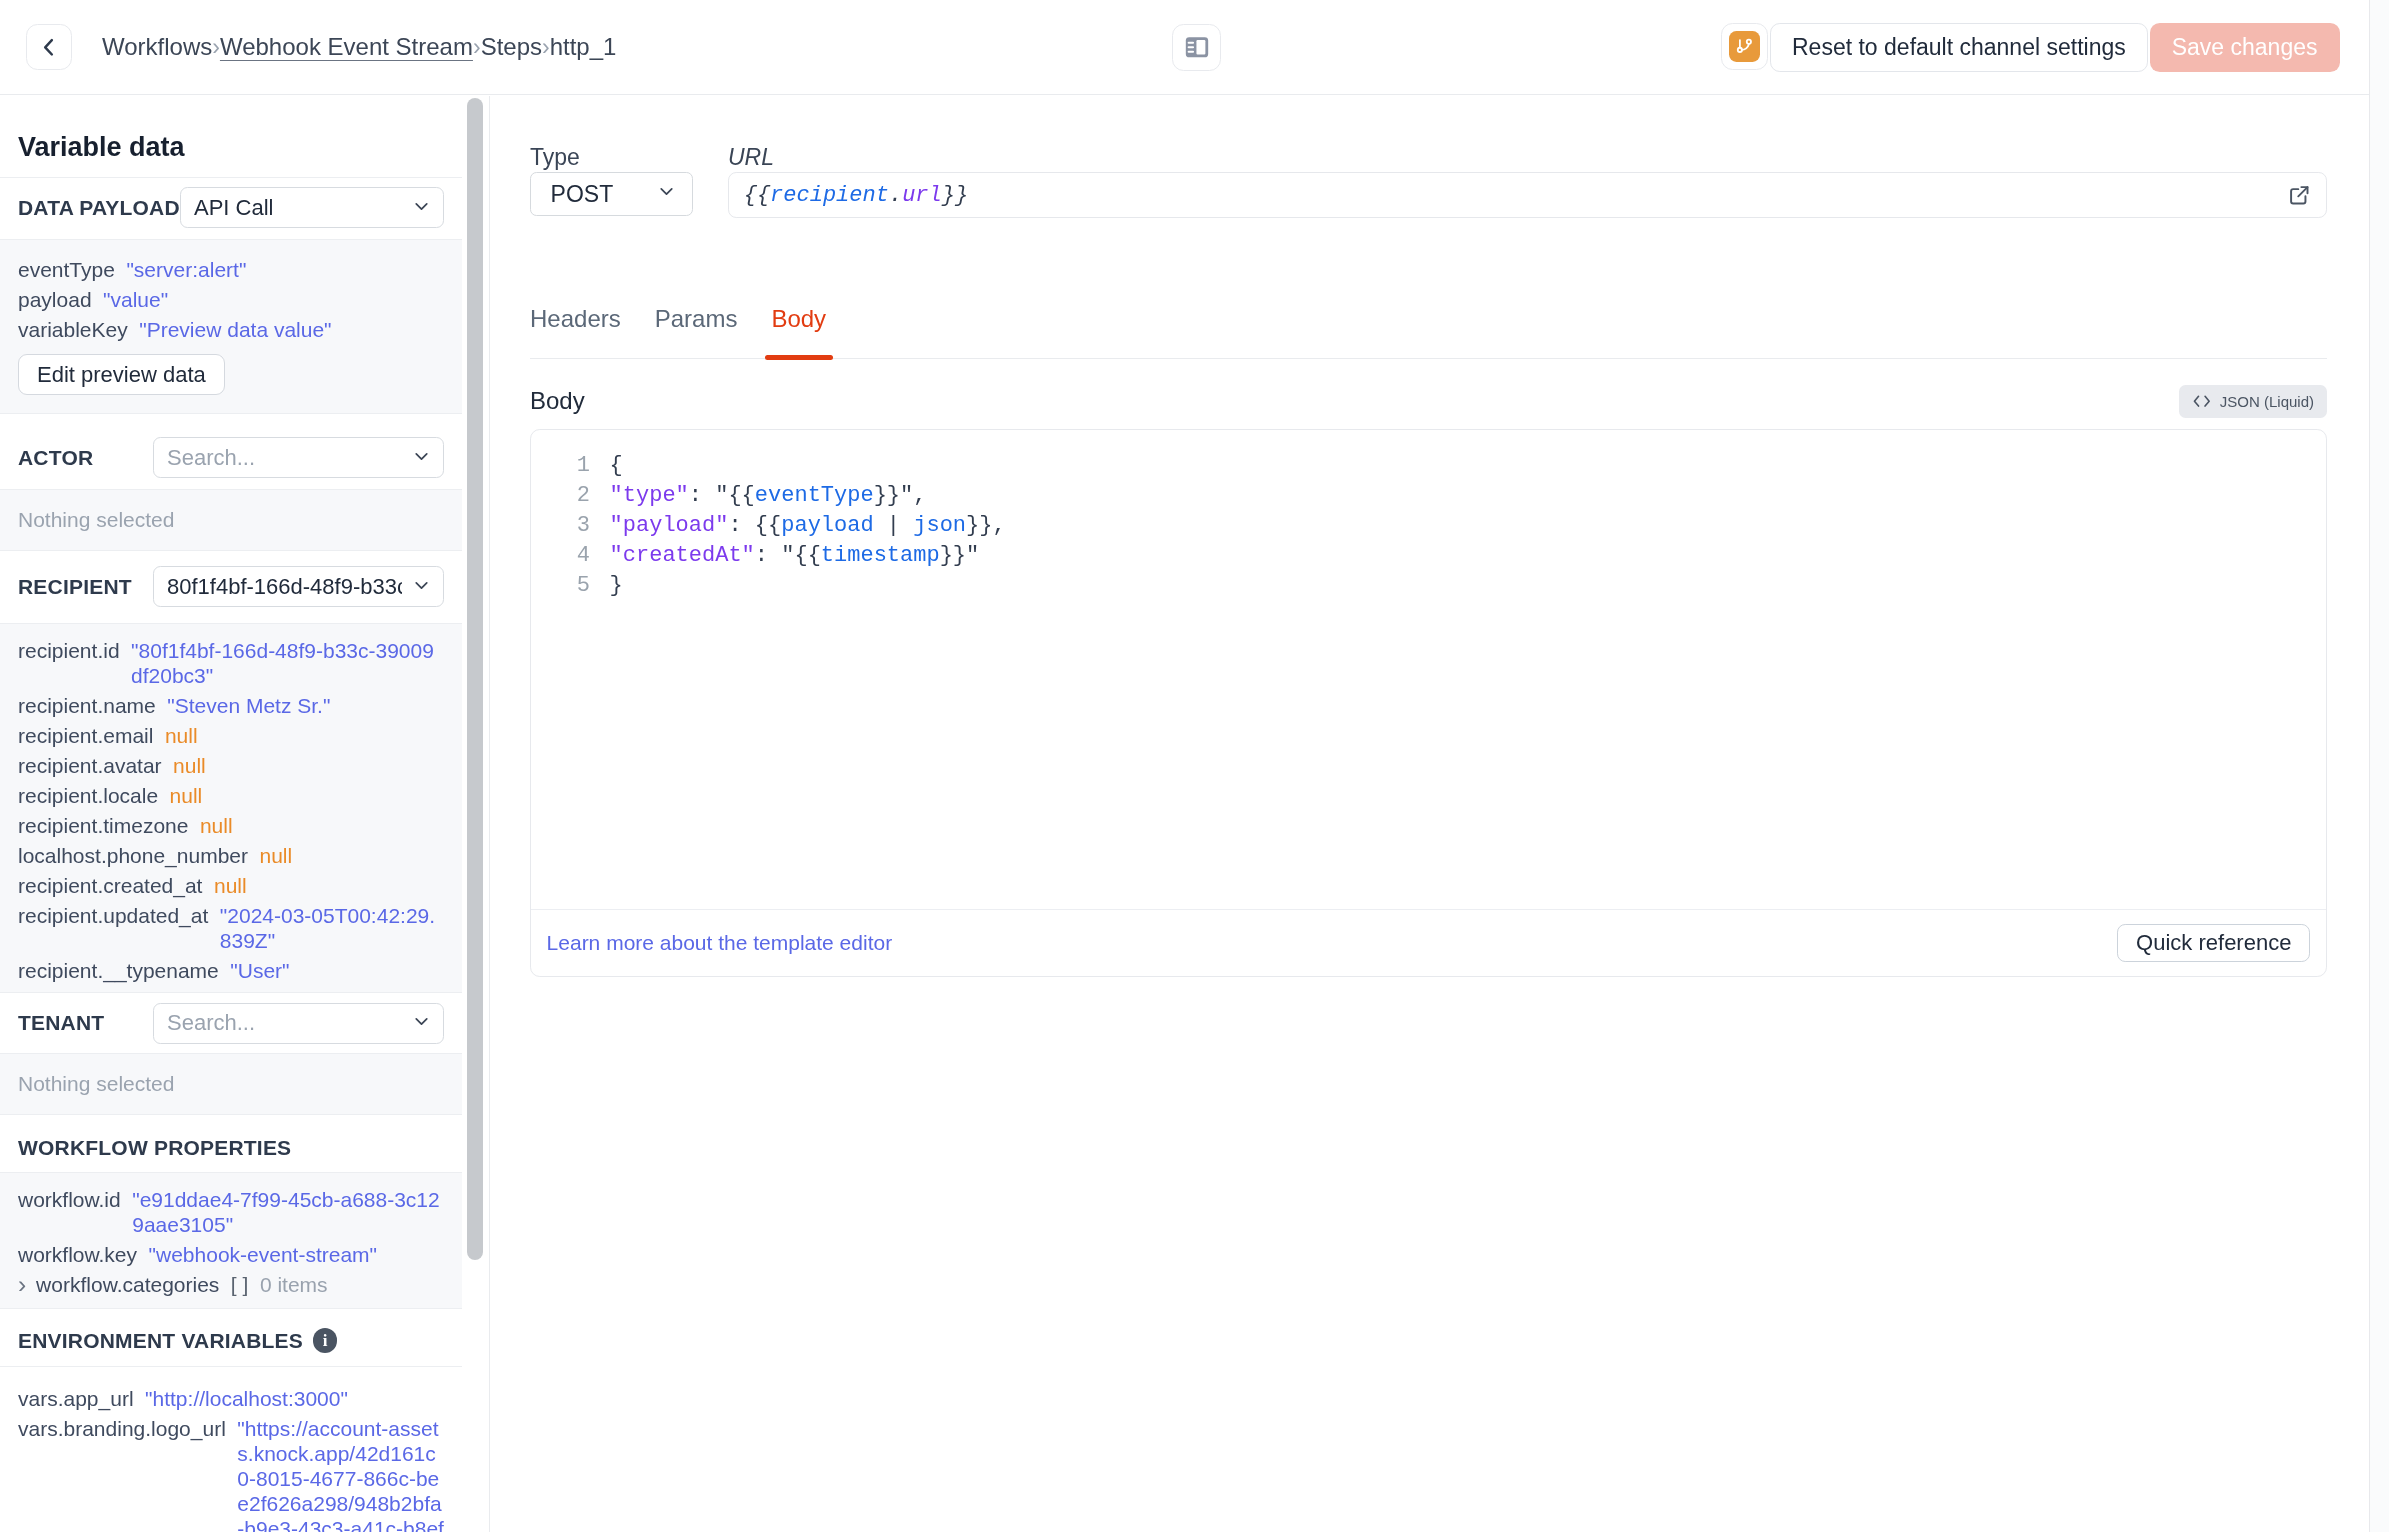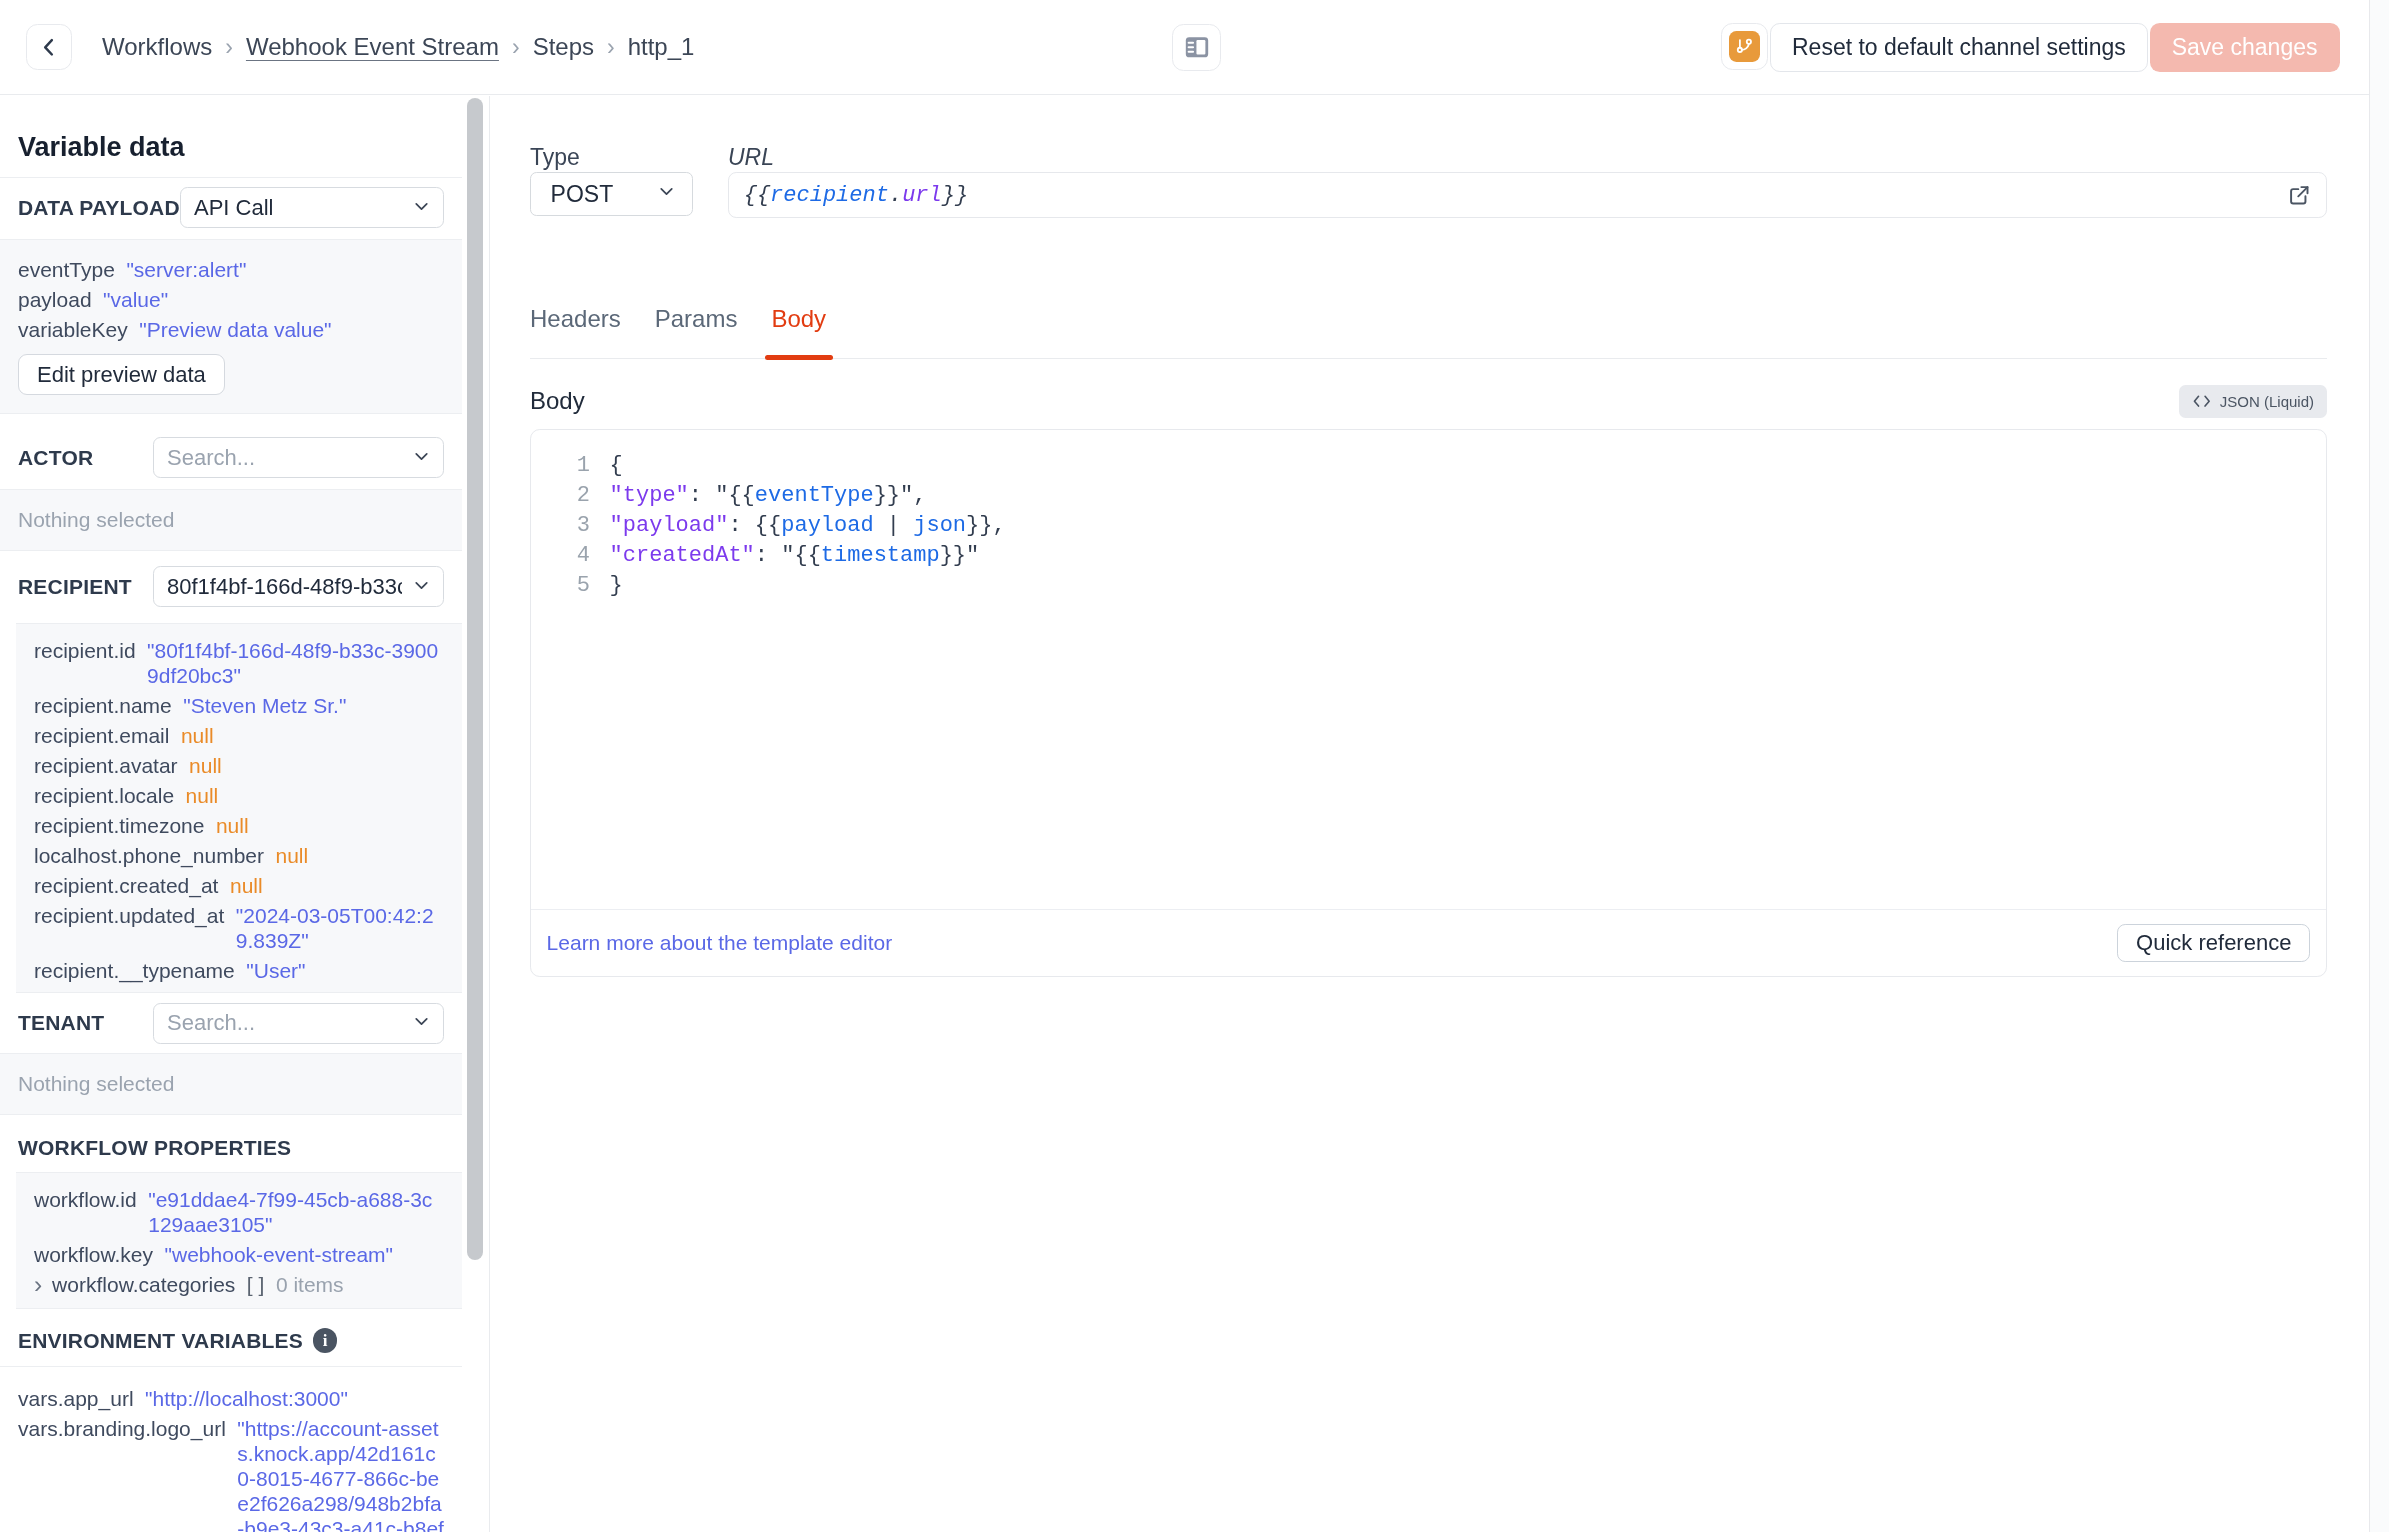--- a/index.html
+++ b/index.html
@@ -3,21 +3,21 @@
 <meta charset="utf-8">
 <style>
   * { margin:0; padding:0; box-sizing:border-box; }
   html,body { width:2389px; height:1532px; background:#ffffff; font-family:"Liberation Sans", sans-serif; color:#1f2937; }
   .page { position:relative; width:2389px; height:1532px; overflow:hidden; background:#fff; }
 
   
   .hdr { position:absolute; top:0; left:0; right:20.5px; height:95px; background:#fff; border-bottom:0.8px solid #e9ebee; display:flex; align-items:center; }
   .icon-btn { display:flex; align-items:center; justify-content:center; background:#fff; border:0.8px solid #e8eaee; border-radius:11.5px; cursor:pointer; }
   .back-btn { width:46px; height:46px; margin-left:26px; }
-  .crumbs { display:flex; align-items:center; gap:13px; margin-left:30px; font-size:24px; color:#3c4656; }
+  .crumbs { display:flex; align-items:center; margin-left:30px; font-size:24px; color:#3c4656; }
   .crumb { color:#3c4656; }
   .crumb-underline { text-decoration:underline; text-decoration-color:#6b7482; text-underline-offset:4.9px; text-decoration-thickness:1.2px; }
   .crumb-sep { color:#9aa3af; font-size:23px; }
   .panel-btn { position:absolute; left:1172px; top:24px; width:49px; height:47px; }
   .hdr-right { margin-left:auto; margin-right:29px; display:flex; align-items:flex-start; gap:2px; }
   .commit-btn { width:47px; height:47px; }
   .branch-badge { width:31px; height:31px; border-radius:7.4px; background:#e89a3b; display:flex; align-items:center; justify-content:center; }
   .reset-btn { height:49px; padding:0 21px; font-size:23px; font-weight:500; color:#212b3b; background:#fff; border:0.8px solid #e3e6eb; border-radius:9.8px; cursor:pointer; font-family:inherit; }
   .save-btn { height:49px; padding:0 22px; font-size:23px; font-weight:500; color:#ffffff; background:#f4b9af; border:none; border-radius:9.8px; cursor:default; font-family:inherit; }
 
@@ -31,21 +31,21 @@
   .sb-hr { border:none; border-top:0.8px solid #eceef1; }
   .sb-row { display:flex; align-items:center; padding:9px 18px 10.6px 18px; }
   .sb-label { font-size:21px; font-weight:600; color:#2e3a4c; letter-spacing:0.2px; }
   .combo { margin-left:auto; display:flex; align-items:center; height:41px; border:0.8px solid #d7dbe0; border-radius:7.4px; background:#fff; padding:0 11.5px 0 13px; cursor:pointer; overflow:hidden; }
   .combo-sm { width:264px; }
   .combo-lg { width:291px; }
   .combo-text { font-size:22px; color:#212b3b; white-space:nowrap; overflow:hidden; flex:1; }
   .combo-ph { color:#9aa3af; }
   .chev { flex-shrink:0; color:#3c4656; margin-left:8.2px; }
   .sb-gray { background:#f7f8fa; border-top:0.8px solid #eceef1; border-bottom:0.8px solid #eceef1; padding:14.7px 18px 6.5px 18px; }
-  .sb-gray.tight { padding:11.5px 18px 6.5px 18px;margin-left:16px; }
+  .sb-gray.tight { padding:11.5px 18px 6.5px 18px; }
   .kv-row { display:flex; align-items:flex-start; gap:11.5px; font-size:21px; line-height:25px; padding:2.5px 0; }
   .kv-key { color:#3f4a5e; flex-shrink:0; }
   .kv-val { word-break:break-all; }
   .kv-val.str { color:#5a68e6; }
   .kv-val.null { color:#ea8b28; }
   .kv-val.bracket { color:#5a6370; word-break:normal; }
   .kv-extra { color:#99a2ae; flex-shrink:0; }
   .kv-chev { color:#6b7482; font-size:24.6px; line-height:25px; margin-right:-1.6px; cursor:pointer; }
   .edit-btn { margin-top:9.8px; margin-bottom:11.5px; height:41px; padding:0 18px; font-size:22px; font-weight:500; color:#212b3b; background:#fff; border:0.8px solid #d5d9df; border-radius:9px; cursor:pointer; font-family:inherit; }
   .empty-section { background:#f7f8fa; border-top:0.8px solid #eceef1; border-bottom:0.8px solid #eceef1; padding:18px; font-size:21px; color:#9aa3af; }

